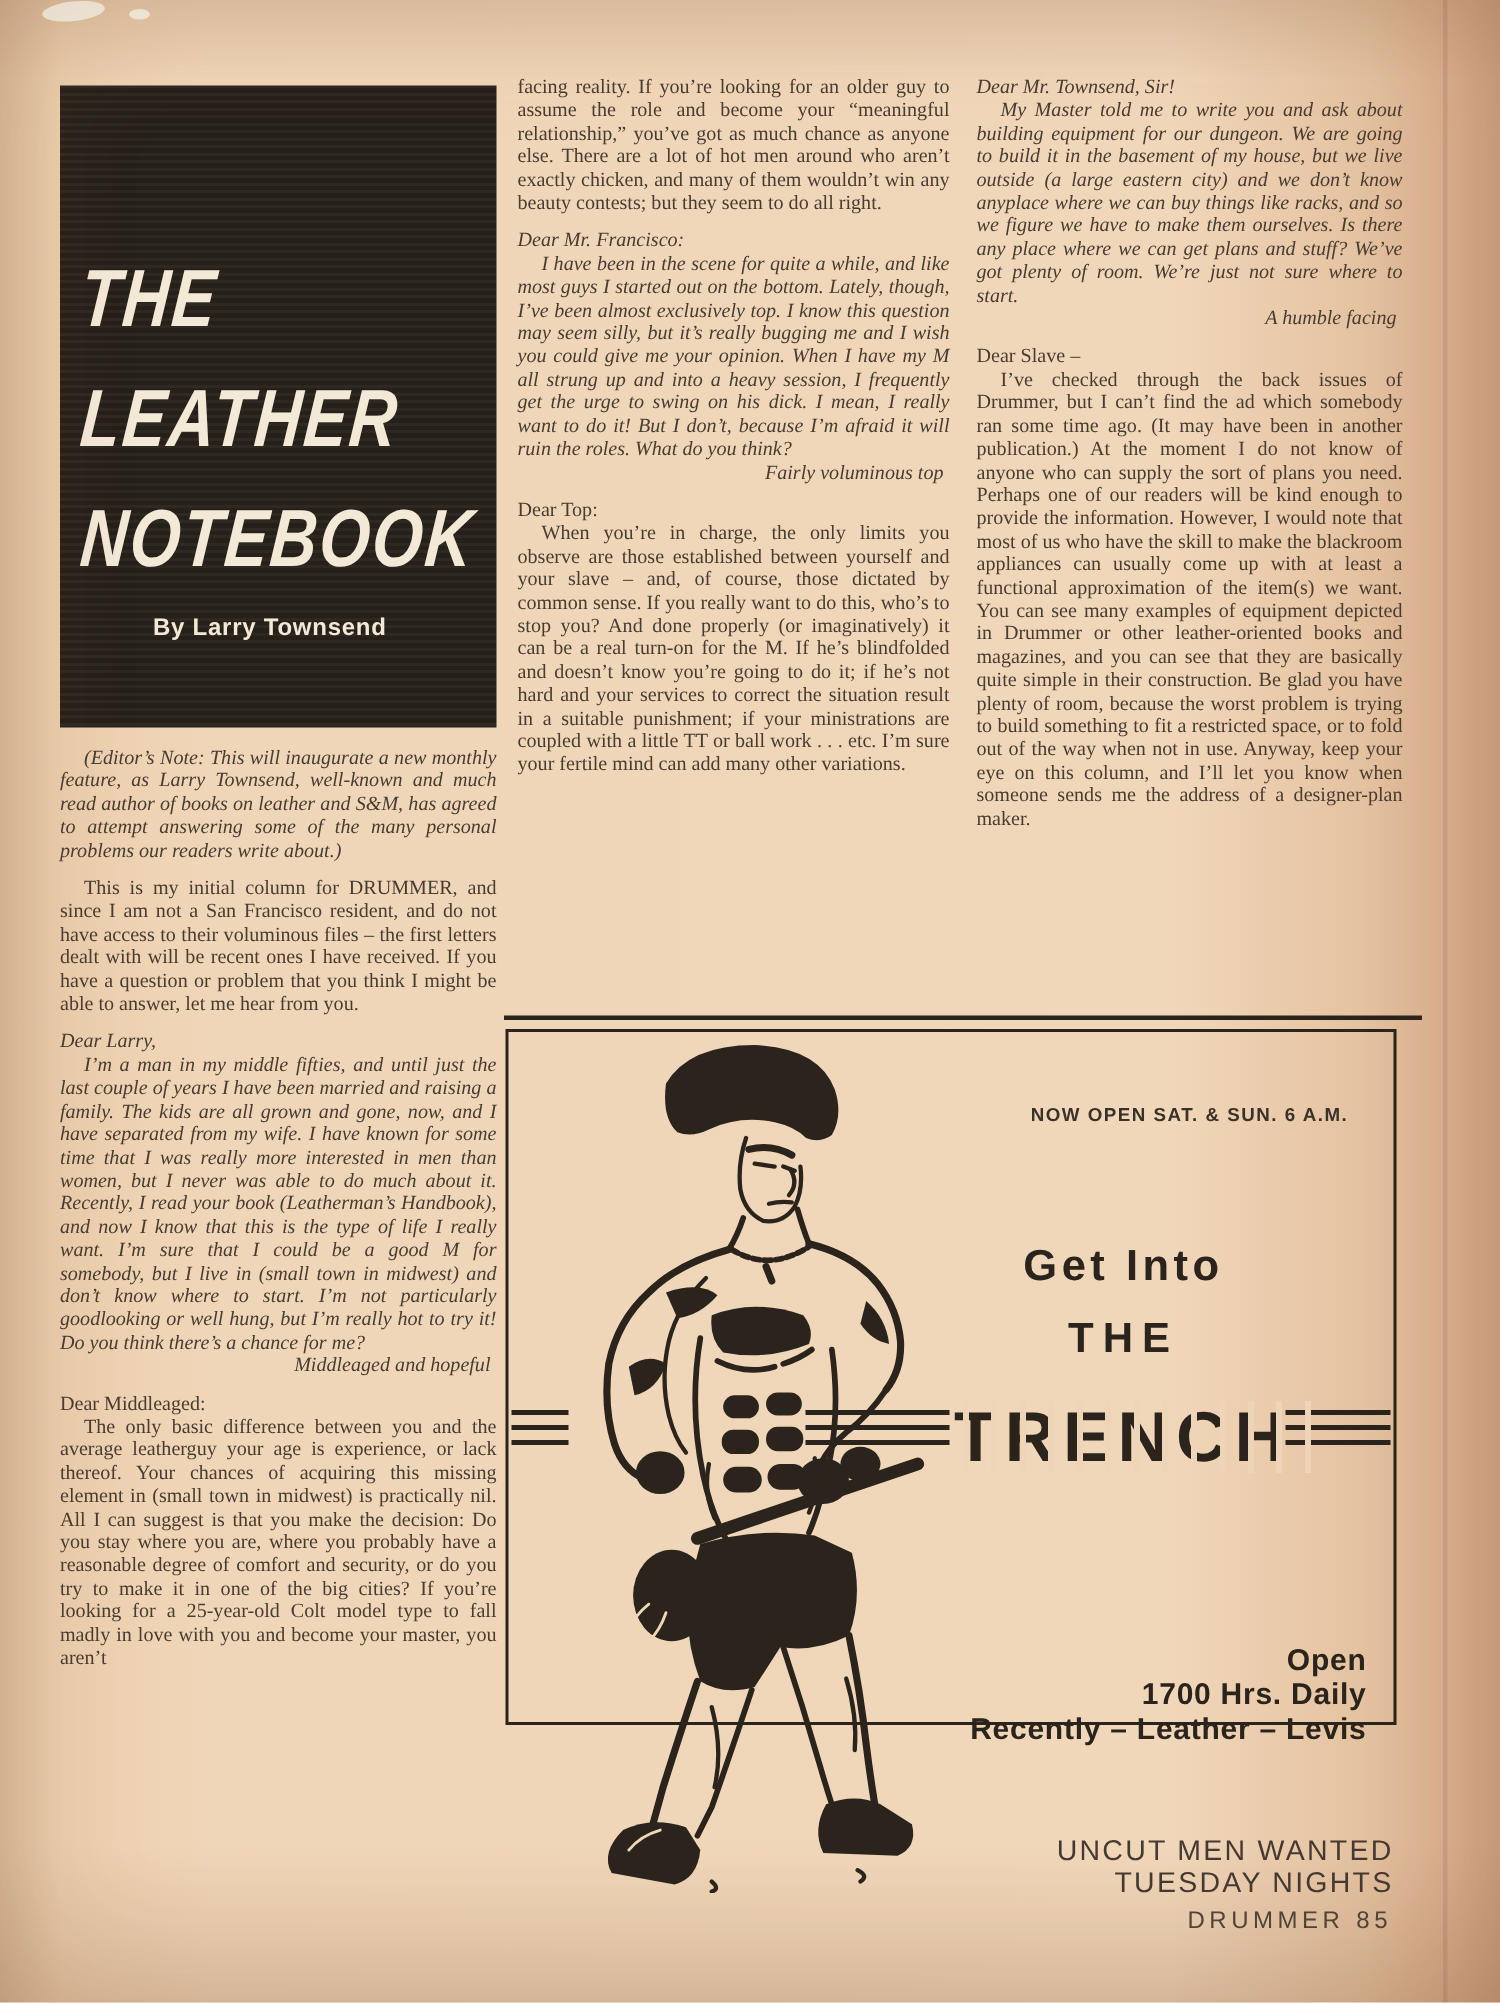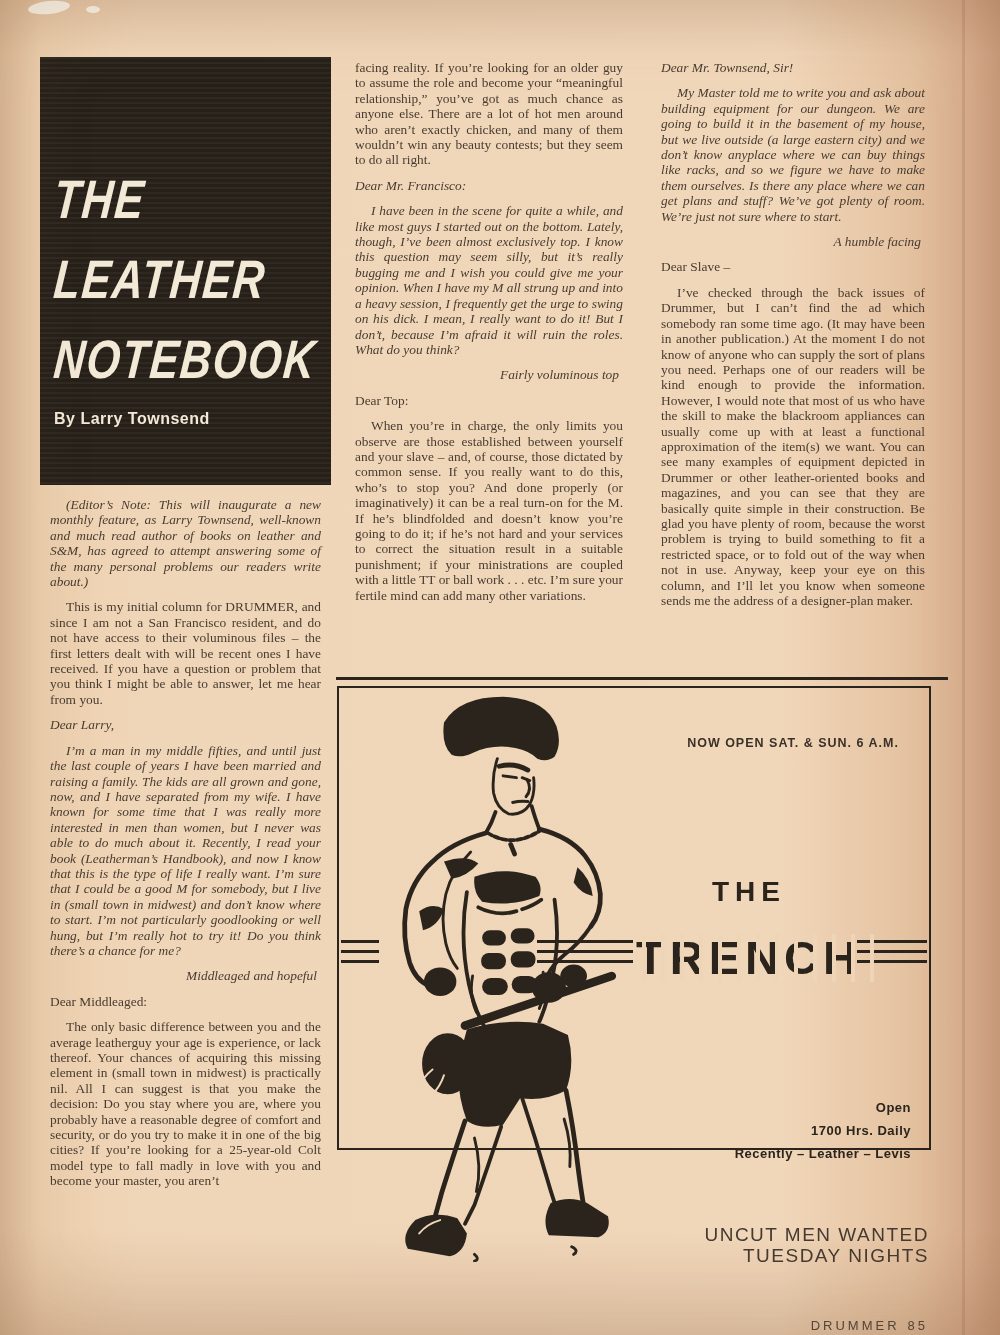--- a/index.html
+++ b/index.html
@@ -11,21 +11,21 @@
     font-family:"Liberation Serif", serif; color:#483c31;
   }
   .page::after{content:""; position:absolute; inset:0; box-shadow:inset 0 0 90px rgba(130,85,50,.22); pointer-events:none;}
   .crease{position:absolute; top:0; bottom:0; left:962px; width:3px; background:rgba(90,50,30,.12);}
   .speck{position:absolute; background:#f7f1e4; border-radius:50%;}
   .s1{left:28px; top:1px; width:42px; height:13px; transform:rotate(-6deg);}
   .s2{left:86px; top:6px; width:14px; height:7px;}
 
   
   .col{position:absolute; text-align:justify; font-size:13.4px; line-height:15.4px;}
-  .col p{margin:10px;}
+  .col p{margin:0;}
   .col1{left:40px; top:57px; width:291px;}
   .col2{left:345px; top:50px; width:288px;}
   .col3{left:651px; top:50px; width:284px;}
   .indent{text-indent:16px;}
   .ital{font-style:italic;}
   .sig{text-align:right; font-style:italic; padding-right:4px;}
   .gap{margin-top:10px !important;}
   .salute{font-style:italic;}
 
   
@@ -37,21 +37,21 @@
     padding:114px 0 0 14px;
   }
   .mast-line{
     font-family:"Liberation Sans", sans-serif; font-weight:bold; font-style:italic;
     font-size:54px; line-height:56px; color:#f3e9d7; letter-spacing:2px;
     transform:scaleX(.8) skewX(-6deg); transform-origin:left center; margin-bottom:24px;
     white-space:nowrap;
   }
   .byline{
     font-family:"Liberation Sans", sans-serif; font-weight:bold; font-size:16px;
-    color:#f3e9d7; margin-top:6px; letter-spacing:.5px;
+    color:#f3e9d7; margin-top:6px; letter-spacing:.5px;margin-left:48px;
   }
 
   
   .toprule{position:absolute; left:336px; top:677px; width:612px; height:3px; background:#2b241c;}
 
   
   .ad{
     position:absolute; left:337px; top:686px; width:594px; height:464px;
     border:2px solid #2b241c; box-sizing:border-box;
     font-family:"Liberation Sans", sans-serif; color:#2b241c;
@@ -68,26 +68,26 @@
     background:repeating-linear-gradient(90deg, rgba(0,0,0,0) 0 15px, #efd5b7 15px 19px);}
   .stripes{position:absolute; height:25px; z-index:1;
     background:repeating-linear-gradient(180deg, #2b241c 0 3px, rgba(0,0,0,0) 3px 10px);}
   .stripes-a{left:2px; top:252px; width:38px;}
   .stripes-b{left:198px; top:252px; width:96px;}
   .stripes-c{left:518px; top:252px; width:70px;}
   .ad .figure{position:absolute; left:6px; top:2px; z-index:2;}
   .ad .address{position:absolute; right:18px; top:318px; text-align:right;
     font-size:17.5px; font-weight:bold; line-height:23px; letter-spacing:.5px;}
   .ad .hours{position:absolute; right:18px; top:408px; text-align:right;
-    font-size:13px; font-weight:bold; line-height:23px; letter-spacing:.5px;}
+    font-size:20px; font-weight:bold; line-height:23px; letter-spacing:.5px;}
   .ad .uncut{position:absolute; right:0; top:536px; text-align:right;
     font-size:19px; font-weight:normal; letter-spacing:1.5px; line-height:21px; color:#453a31;}
 
-  .pagefooter{position:absolute; right:72px; top:1318px;
-    font-family:"Liberation Sans", sans-serif; font-size:13px; letter-spacing:3px; color:#50443a;}
+  .pagefooter{position:absolute; right:72px; top:1272px;
+    font-family:"Liberation Sans", sans-serif; font-size:16px; letter-spacing:3px; color:#50443a;}
   .pagefooter .pg{margin-left:8px;}
 </style>
 </head>
 <body>
 
 <div class="page">
   <div class="speck s1"></div>
   <div class="speck s2"></div>
   <div class="crease"></div>
 
@@ -176,20 +176,21 @@
         <path d="M178,428 Q192,470 204,512 Q208,526 212,538" stroke-width="4"></path>
         <path d="M222,450 Q230,476 228,500" stroke-width="3"></path>
         <path d="M66,556 Q86,546 110,554 L120,570 Q118,590 102,594 L58,586 Q50,572 66,556 Z" fill="#2b241c" stroke="none"></path>
         <path d="M92,556 q-14,4 -22,14" stroke="#f0d6b8" stroke-width="2"></path>
         <path d="M208,538 Q228,530 246,538 L268,552 Q272,568 258,574 L206,572 Q198,556 208,538 Z" fill="#2b241c" stroke="none"></path>
         <path d="M128,592 q6,5 0,7 M230,584 q8,4 2,8" stroke-width="3"></path>
       </g>
     </svg>
 
     <div class="nowopen">NOW OPEN SAT. &amp; SUN. 6 A.M.</div>
+    <div class="getinto">Get Into</div>
     <div class="the">THE</div>
     <div class="trench">TRENCH</div>
     <div class="cuts"></div>
 
     <div class="hours">
       <div>Open</div>
       <div>1700 Hrs. Daily</div>
       <div>Recently – Leather – Levis</div>
     </div>
     <div class="uncut">

